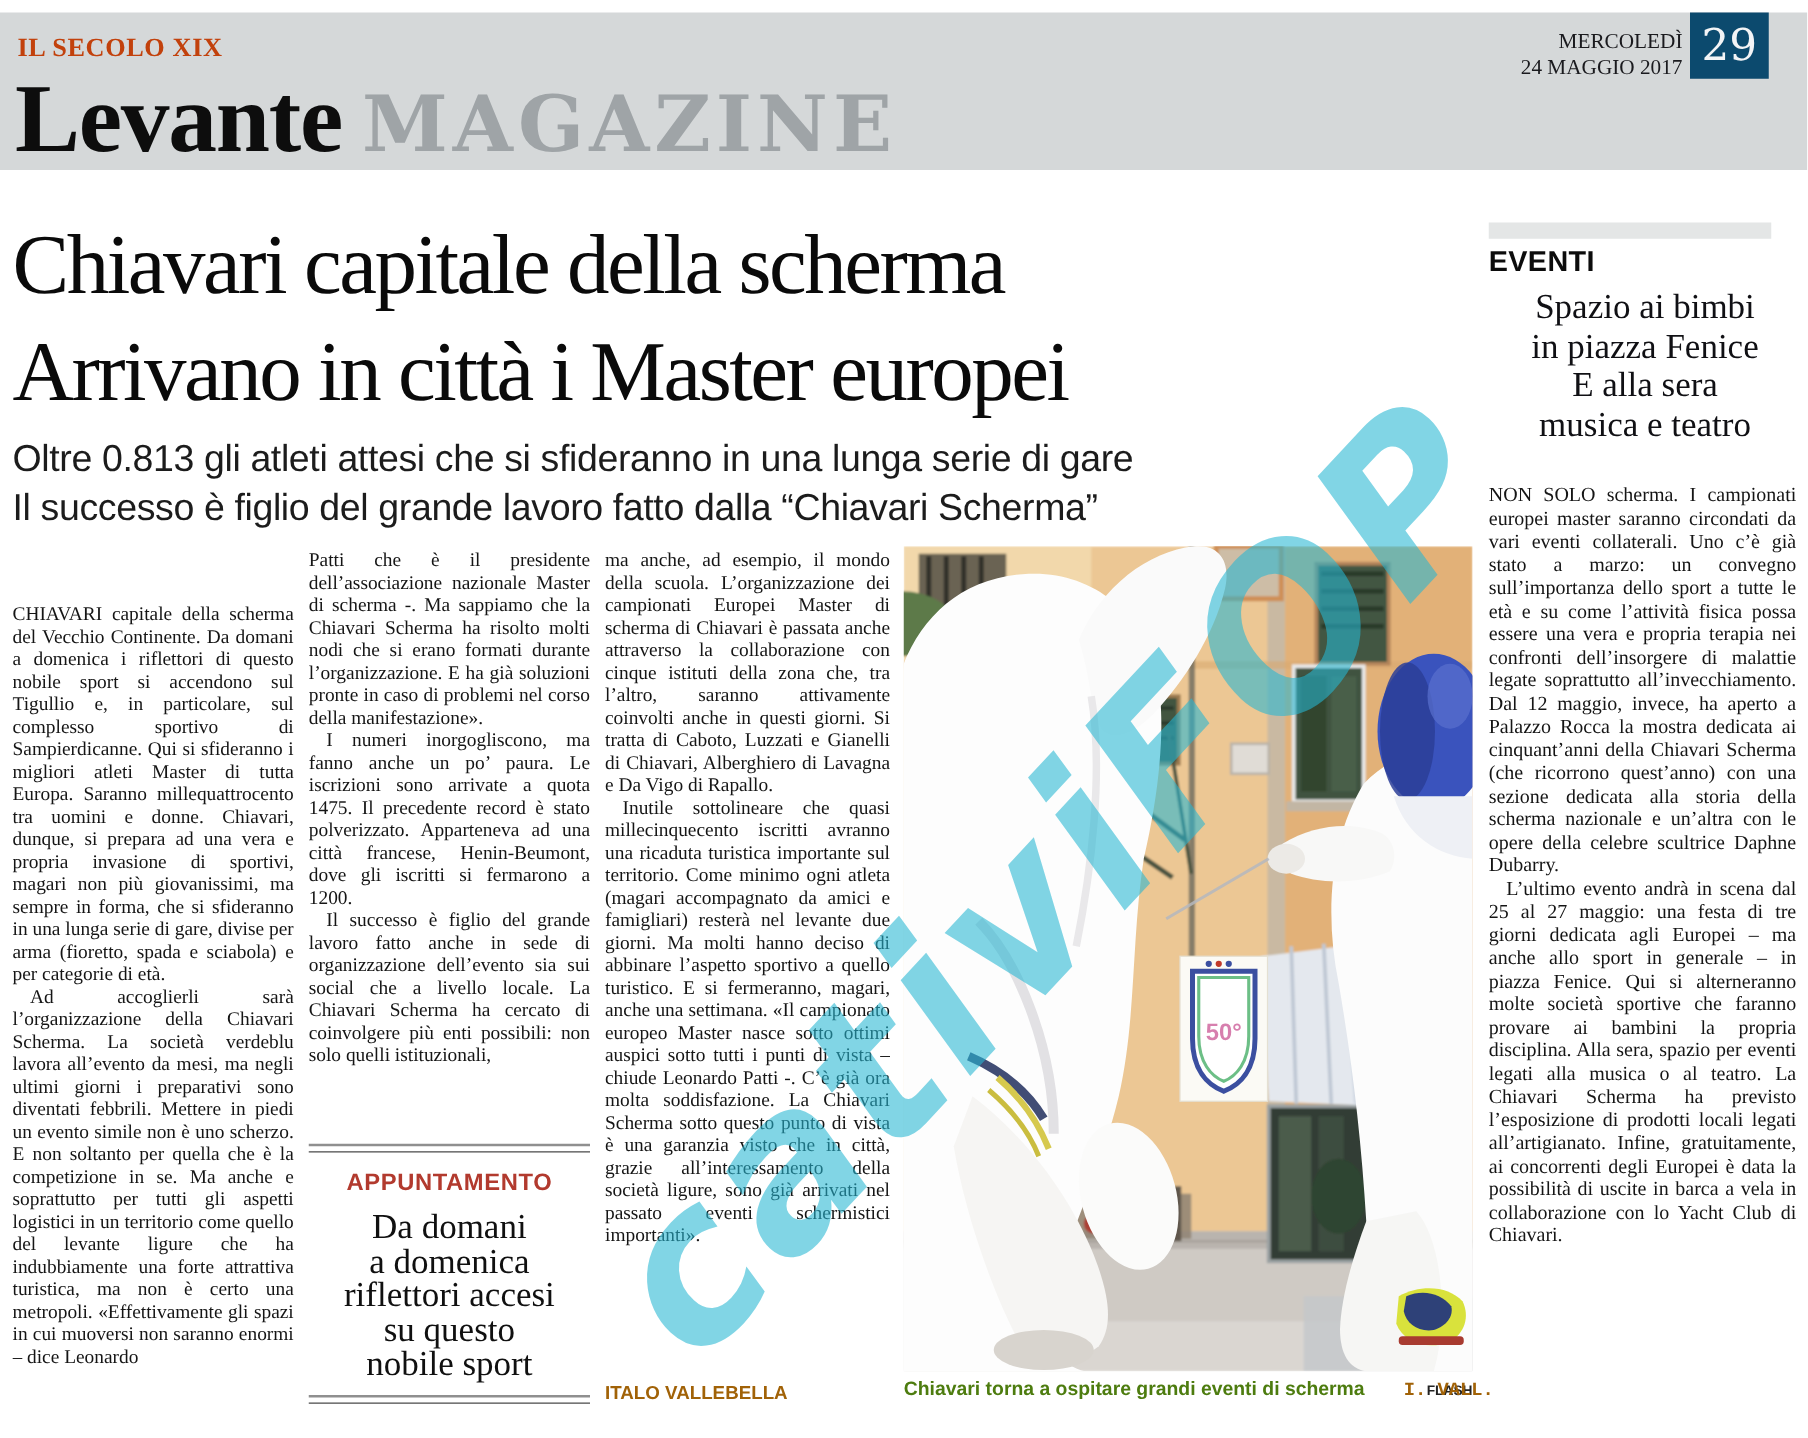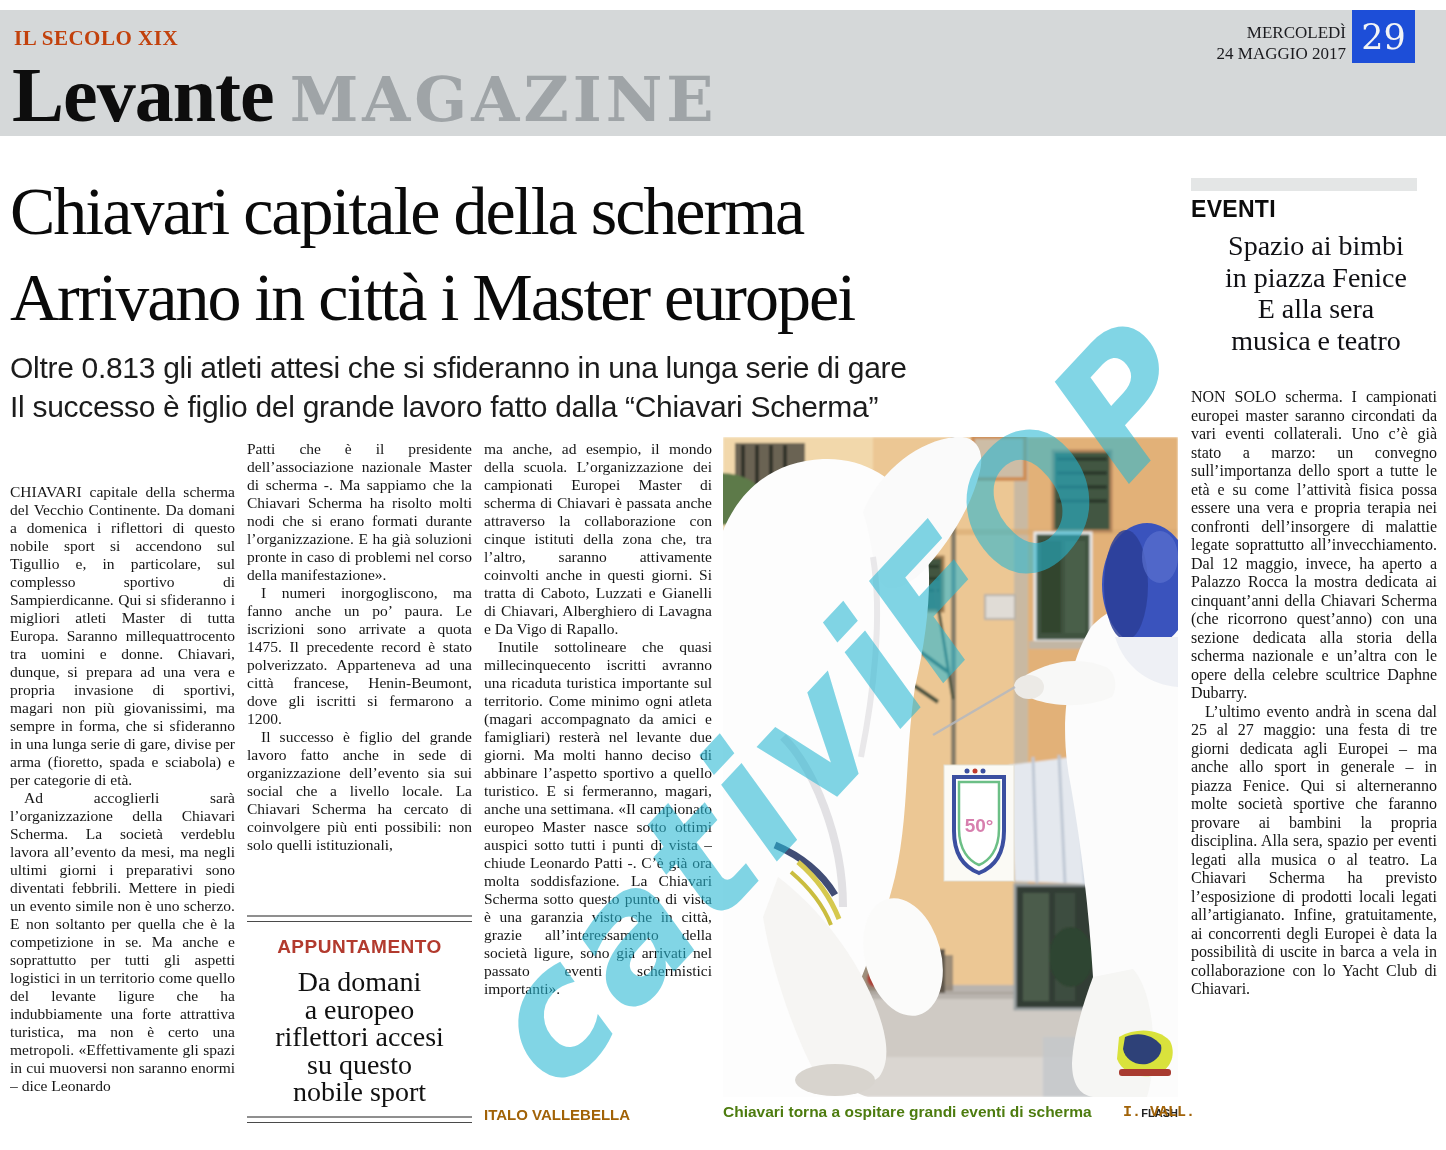--- a/index.html
+++ b/index.html
@@ -5,21 +5,21 @@
   html,body{margin:0;padding:0;background:#ffffff;}
   #page{position:relative;width:1446px;height:1150px;background:#ffffff;overflow:hidden;
         font-family:"Liberation Serif",serif;color:#141414;}
 
   
   .band{position:absolute;left:0;top:10px;width:1446px;height:126px;background:#d5d8d9;}
   .masthead{position:absolute;left:14px;top:26px;font-family:"Liberation Serif",serif;
             font-weight:bold;font-size:21px;letter-spacing:.5px;color:#c2410c;}
   .dateblock{position:absolute;right:100px;top:22px;text-align:right;line-height:21px;
              font-size:17px;color:#1a1a1e;font-family:"Liberation Serif",serif;}
-  .pagebox{position:absolute;left:1352px;top:10px;width:63px;height:53px;background:#1d4ed8;
+  .pagebox{position:absolute;left:1352px;top:10px;width:63px;height:53px;background:#0c4a6e;
            display:flex;align-items:center;justify-content:center;}
   .pagebox span{font-family:"DejaVu Serif",serif;font-size:35px;color:#f3f4f6;}
   .sectionrow{position:absolute;left:12px;top:50px;white-space:nowrap;}
   .sec-title{font-family:"Liberation Serif",serif;font-weight:bold;font-size:78px;
              color:#0d0d0d;letter-spacing:-1px;}
   .sec-suffix{font-family:"DejaVu Serif",serif;font-weight:bold;font-size:62px;
               color:#9fa4a7;letter-spacing:4px;margin-left:16px;}
 
   
   .headline{position:absolute;left:10px;top:168px;width:1160px;
@@ -117,21 +117,21 @@
   <div id="col3" class="bodycol">
     <p>ma anche, ad esempio, il mondo della scuola. L’organizzazione dei campionati Europei Master di scherma di Chiavari è passata anche attraverso la collaborazione con cinque istituti della zona che, tra l’altro, saranno attivamente coinvolti anche in questi giorni. Si tratta di Caboto, Luzzati e Gianelli di Chiavari, Alberghiero di Lavagna e Da Vigo di Rapallo.</p>
     <p>Inutile sottolineare che quasi millecinquecento iscritti avranno una ricaduta turistica importante sul territorio. Come minimo ogni atleta (magari accompagnato da amici e famigliari) resterà nel levante due giorni. Ma molti hanno deciso di abbinare l’aspetto sportivo a quello turistico. E si fermeranno, magari, anche una settimana. «Il campionato europeo Master nasce sotto ottimi auspici sotto tutti i punti di vista – chiude Leonardo Patti -. C’è già ora molta soddisfazione. La Chiavari Scherma sotto questo punto di vista è una garanzia visto che in città, grazie all’interessamento della società ligure, sono già arrivati nel passato eventi schermistici importanti».</p>
   </div>
   <div id="byline-main" class="byline">ITALO VALLEBELLA</div>
 
   <div id="rule-top" class="drule"></div>
   <div class="app-label">APPUNTAMENTO</div>
   <div class="app-lines">
     <div>Da domani</div>
-    <div>a europeo</div>
+    <div>a domenica</div>
     <div>riflettori accesi</div>
     <div>su questo</div>
     <div>nobile sport</div>
   </div>
   <div id="rule-bottom" class="drule"></div>
 
   <figure class="photo">
     <svg width="455" height="660" viewBox="0 0 455 660">
       <defs>
         <filter id="soft">

